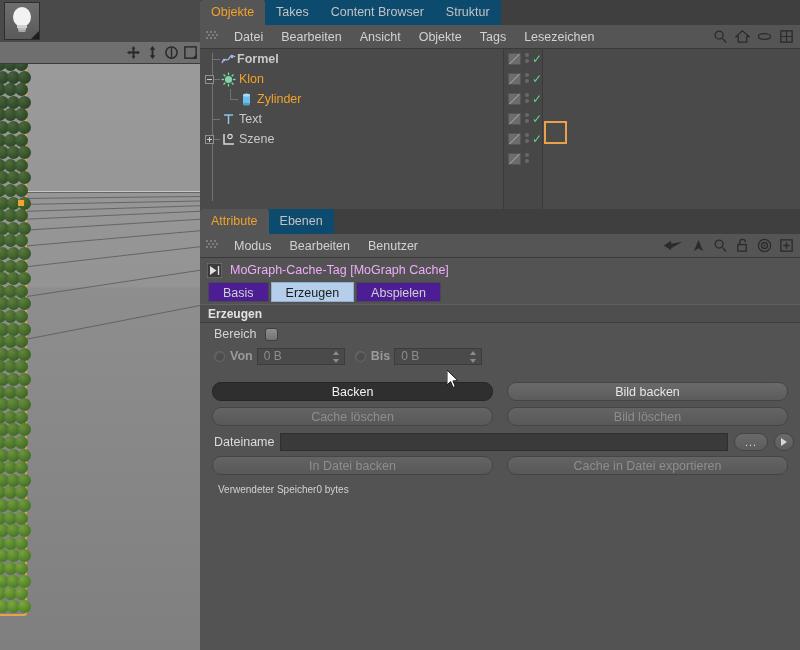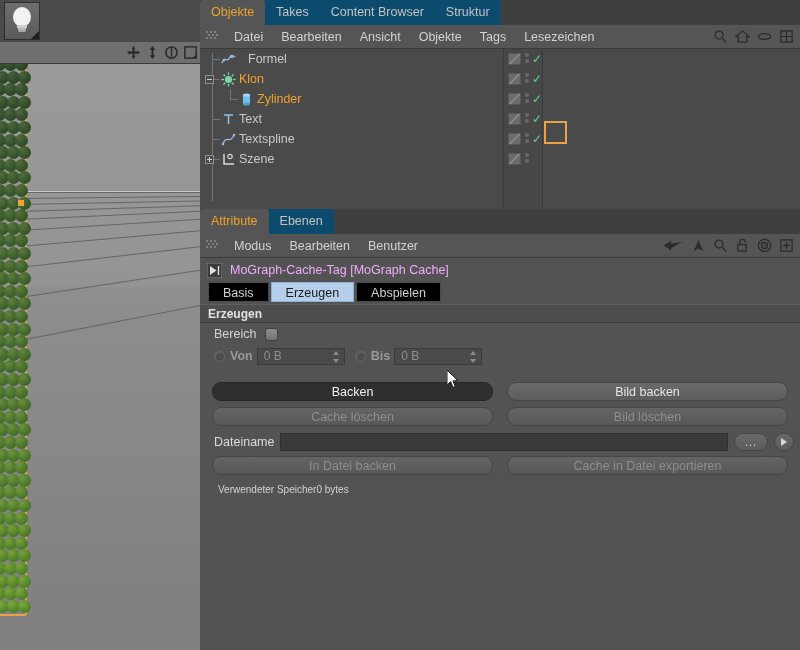--- a/index.html
+++ b/index.html
@@ -115,21 +115,21 @@
   #tag-selected { position: absolute; left: 344px; top: 72px; width: 23px; height: 23px; border: 2px solid #e8a34a; }
 
   
   #attrmgr { position: relative; background: #535353; height: 465px; }
   #am-title { height: 24px; display: flex; align-items: center; padding-left: 7px; }
   #am-title .ttxt { font-size: 12.5px; color: #f0abfc; margin-left: 8px; }
 
   #am-tabs { height: 22px; padding-left: 8px; display: flex; gap: 2px; }
   .sub-tab {
     height: 20px; line-height: 20px; padding: 0 14px; font-size: 12.5px;
-    color: #d0d0d0; background: #000000; border: 1px solid #494949;
+    color: #d0d0d0; background: #4c1d95; border: 1px solid #494949;
   }
   .sub-tab.active { background: #b5cfeb; color: #1b1b1b; border-color: #8fb0d4; }
 
   #sec-header {
     height: 19px; background: #4e4e4e; border-top: 1px solid #606060;
     border-bottom: 1px solid #3d3d3d; display: flex; align-items: center; padding-left: 8px;
   }
   #sec-header span { font-size: 12px; color: #e2e2e2; font-weight: bold; }
 
   .prow { display: flex; align-items: center; height: 22px; padding-left: 14px; }
@@ -429,21 +429,21 @@
     <div id="objmgr">
       <div id="om-tree">
           <div class="tree-line" style="left: 12px; top: 4px; width: 1px; height: 148px;"></div>
           <div class="om-row">
             <div class="tree-line" style="left: 12px; top: 10px; width: 8px; height: 1px;"></div>
             <span class="om-icon" style="left: 21px;"><svg viewBox="0 0 15 15">
                 <path d="M1 11 C4 3, 6 12, 9 5 C11 1, 13 6, 14 4" fill="none" stroke="#9fb8e0" stroke-width="1.4"></path>
                 <circle cx="3" cy="8" r="1.3" fill="#9fb8e0"></circle>
                 <circle cx="11" cy="5" r="1.3" fill="#9fb8e0"></circle>
               </svg></span>
-            <span class="om-label" style="left: 48px;">Formel</span>
+            <span class="om-label" style="left: 37px; font-weight: bold;">Formel</span>
           </div>
           <div class="om-row">
             <div class="tree-line" style="left: 12px; top: 10px; width: 8px; height: 1px;"></div>
             <div class="expander" style="left: 5px;"></div>
             <span class="om-icon" style="left: 21px;"><svg viewBox="0 0 15 15">
                 <circle cx="7.5" cy="7.5" r="3.6" fill="#7ed6a8"></circle>
                 <g stroke="#7ed6a8" stroke-width="1.3">
                   <path d="M7.5 0.5 V3"></path>
                   <path d="M7.5 12 V14.5"></path>
                   <path d="M0.5 7.5 H3"></path>
@@ -465,29 +465,20 @@
                 <ellipse cx="7.5" cy="12" rx="3.5" ry="1.5" fill="#4f9fc8"></ellipse>
               </svg></span>
             <span class="om-label sel" style="left: 57px;">Zylinder</span>
           </div>
           <div class="om-row">
             <div class="tree-line" style="left: 12px; top: 10px; width: 8px; height: 1px;"></div>
             <span class="om-icon" style="left: 21px;"><svg viewBox="0 0 15 15">
                 <path d="M3 3 H12 M7.5 3 V12" stroke="#8fc4e8" stroke-width="1.5" fill="none"></path>
               </svg></span>
             <span class="om-label" style="left: 39px;">Text</span>
-          </div>
-          <div class="om-row">
-            <div class="tree-line" style="left: 12px; top: 10px; width: 8px; height: 1px;"></div>
-            <span class="om-icon" style="left: 21px;"><svg viewBox="0 0 15 15">
-                <path d="M2 12 C5 2, 9 13, 13 3" fill="none" stroke="#9fb8e0" stroke-width="1.4"></path>
-                <circle cx="2" cy="12" r="1.3" fill="#9fb8e0"></circle>
-                <circle cx="13" cy="3" r="1.3" fill="#9fb8e0"></circle>
-              </svg></span>
-            <span class="om-label" style="left: 39px;">Textspline</span>
           </div>
           <div class="om-row">
             <div class="tree-line" style="left: 12px; top: 10px; width: 8px; height: 1px;"></div>
             <div class="expander plus" style="left: 5px;"></div>
             <span class="om-icon" style="left: 21px;"><svg viewBox="0 0 15 15">
                 <path d="M3 2 V12 H13" stroke="#d8d8d8" stroke-width="1.5" fill="none"></path>
                 <circle cx="9" cy="4.5" r="2.2" fill="none" stroke="#d8d8d8" stroke-width="1.2"></circle>
               </svg></span>
             <span class="om-label" style="left: 39px;">Szene</span>
           </div>

